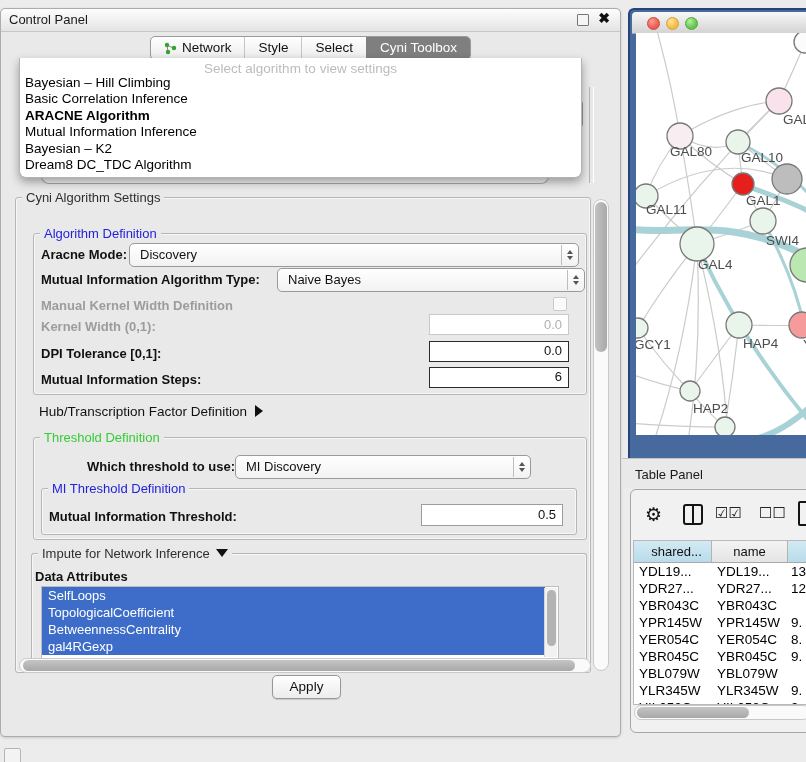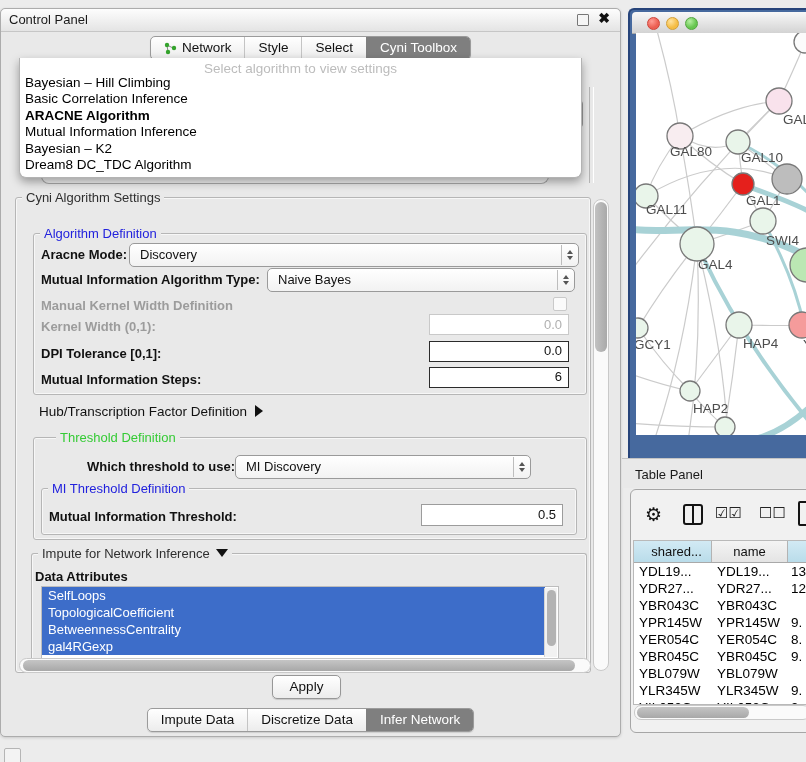--- a/index.html
+++ b/index.html
@@ -47,21 +47,21 @@
   .frag-line{position:absolute;left:588px;top:78px;width:3px;height:96px;border-left:1px solid #b5b5b5;
       border-right:1px solid #fff;z-index:4;}
 
   
   .group{position:absolute;border:1px solid #b6b6b6;border-radius:3px;
       box-shadow:inset 0 0 0 1px rgba(255,255,255,.65);}
   .group-label{position:absolute;top:-8px;left:6px;background:#e9e9e9;padding:0 4px;font-size:13px;
       white-space:nowrap;line-height:15px;}
   .lbl-plain{color:#2e2e2e;}
   .lbl-blue{color:#2222dd;}
-  .lbl-green{color:#35cb35;margin-left:16px;}
+  .lbl-green{color:#35cb35;}
 
   .blab{position:absolute;font-size:13px;font-weight:bold;color:#111;white-space:nowrap;}
   .glab{position:absolute;font-size:13px;font-weight:bold;color:#9c9c9c;white-space:nowrap;}
 
   .combo{position:absolute;background:linear-gradient(#ffffff,#f2f2f2);border:1px solid #9a9a9a;
       border-radius:5px;height:22px;}
   .combo .val{position:absolute;left:10px;top:0;line-height:22px;font-size:13px;color:#111;white-space:nowrap;}
   .stepper{position:absolute;right:1px;top:1px;bottom:1px;width:15px;border-left:1px solid #bdbdbd;
       display:flex;flex-direction:column;align-items:center;justify-content:center;gap:2px;}
   .tri-up{width:0;height:0;border-left:3.5px solid transparent;border-right:3.5px solid transparent;
@@ -220,21 +220,21 @@
     </div>
     <span class="blab" style="left:40px;top:238px;">Aracne Mode:</span>
     <div class="combo" style="left:128px;top:234px;width:448px;">
       <span class="val">Discovery</span>
       <span class="stepper">
           <span class="tri-up"></span>
           <span class="tri-dn"></span>
         </span>
     </div>
     <span class="blab" style="left:40px;top:263px;">Mutual Information Algorithm Type:</span>
-    <div class="combo" style="left:266px;top:259px;width:306px;text-align:right;">
+    <div class="combo" style="left:276px;top:259px;width:306px;text-align:right;">
       <span class="val">Naive Bayes</span>
       <span class="stepper">
           <span class="tri-up"></span>
           <span class="tri-dn"></span>
         </span>
     </div>
     <span class="glab" style="left:40px;top:289px;">Manual Kernel Width Definition</span>
     <span class="checkbox" style="left:552px;top:288px;"></span>
     <span class="glab" style="left:40px;top:310px;">Kernel Width (0,1):</span>
     <div class="field disabled" style="left:428px;top:305px;width:140px;height:21px;line-height:19px;">0.0</div>
@@ -282,33 +282,20 @@
 
     <div class="vscroll">
         <div class="vthumb"></div>
       </div>
     <div class="hscroll">
         <div class="hthumb"></div>
       </div>
 
     <div class="apply-btn">Apply</div>
 
-    <div class="bottom-tabbar">
-      <div class="tabset">
-        <div class="tab">
-            <span>Impute Data</span>
-          </div>
-        <div class="tab">
-            <span>Discretize Data</span>
-          </div>
-        <div class="tab sel">
-            <span>Infer Network</span>
-          </div>
-      </div>
-    </div>
   </div>
 
   <div class="mini-ic"></div>
 
   <div class="netwin">
     <div class="net-titlebar">
       <span class="light red"></span>
       <span class="light yellow"></span>
       <span class="light green"></span>
     </div>

